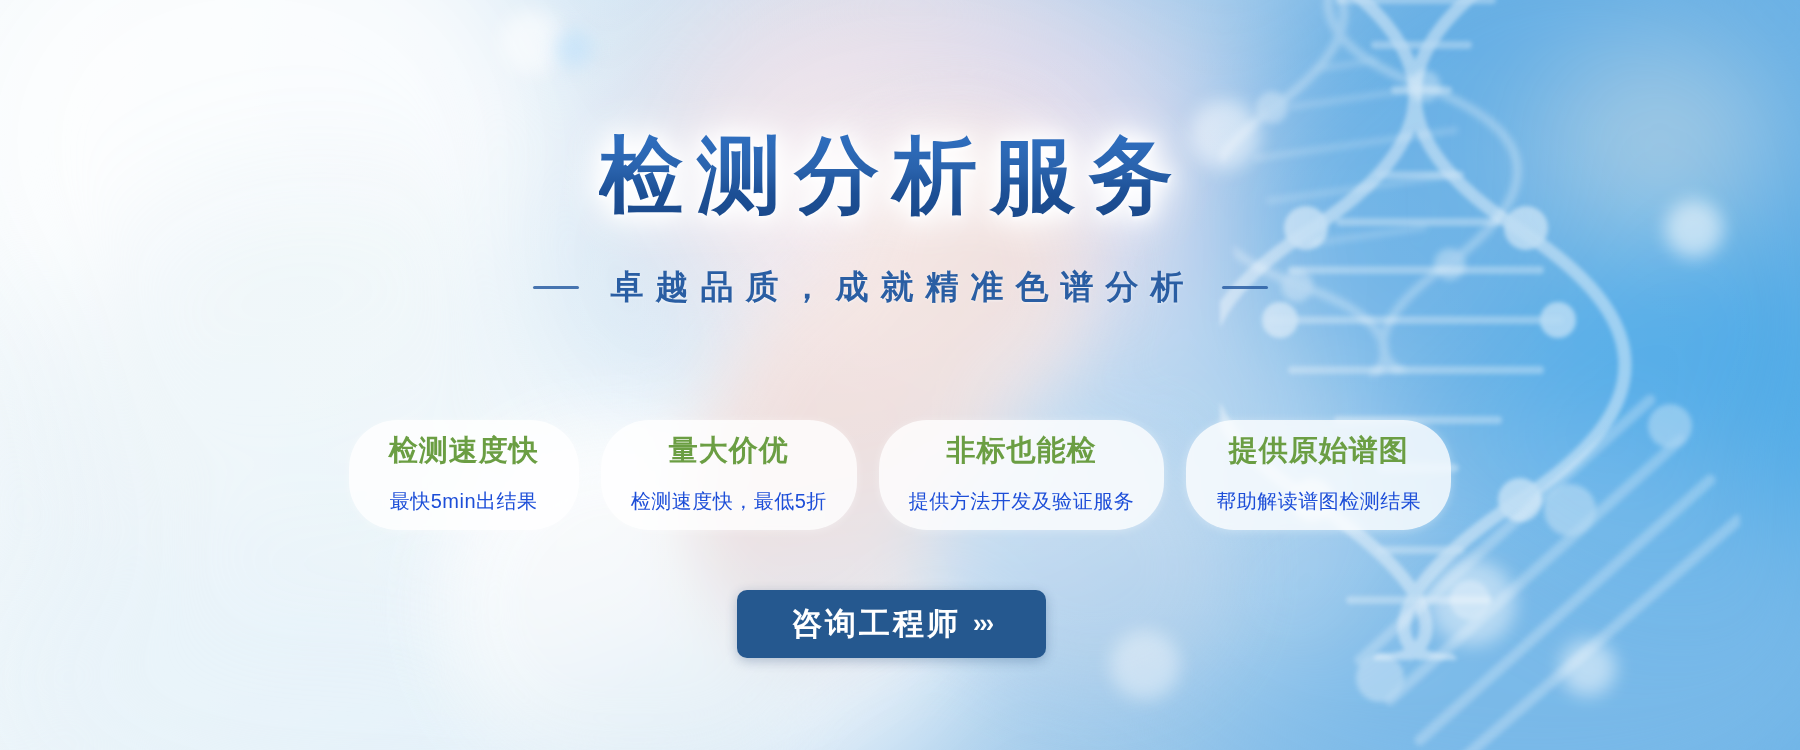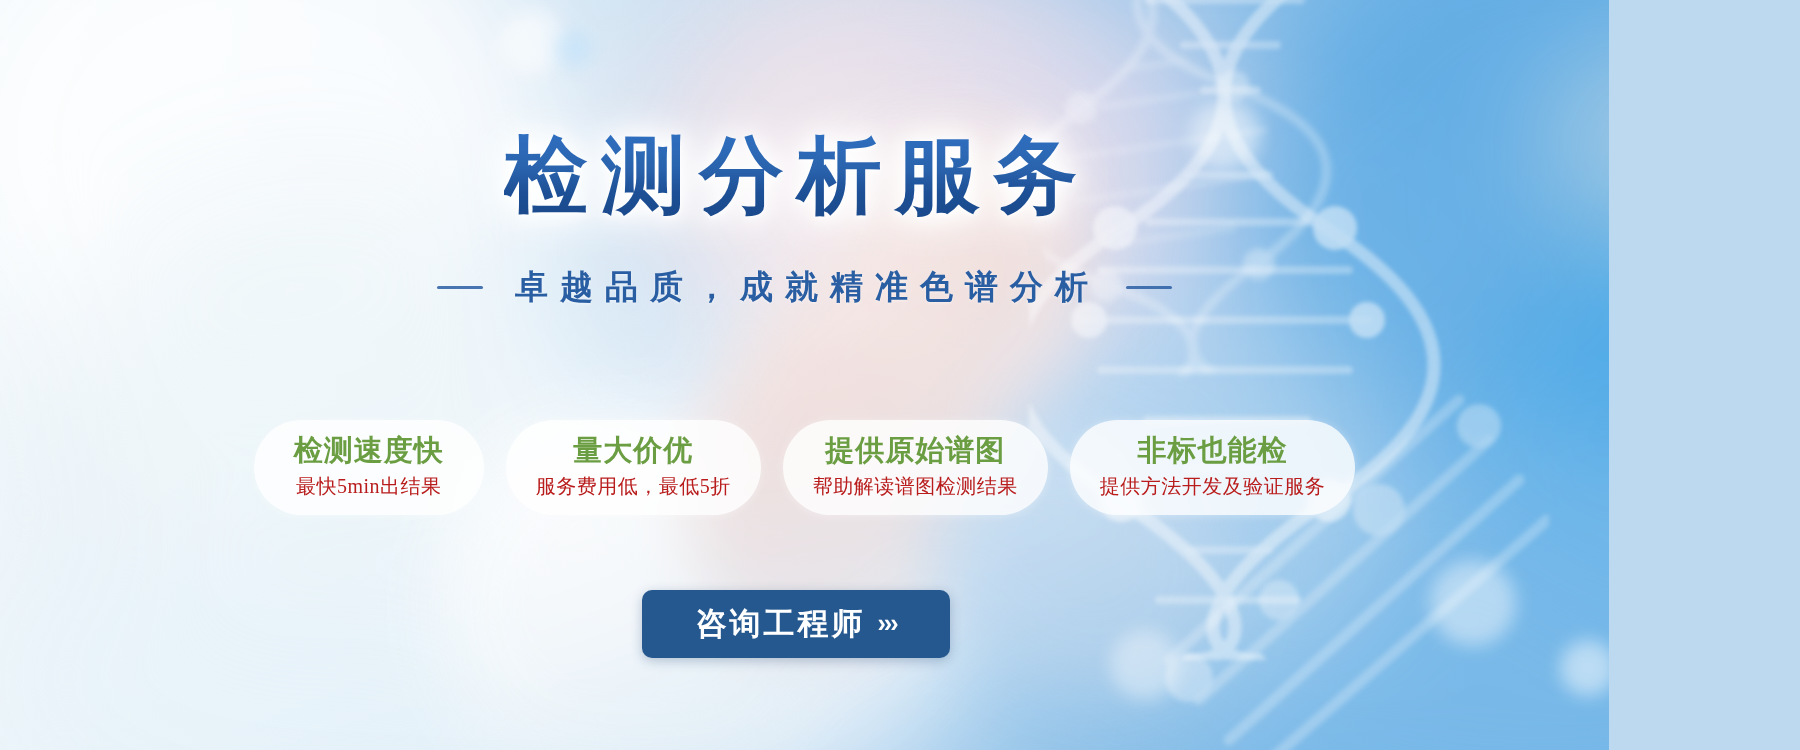--- a/index.html
+++ b/index.html
@@ -5,21 +5,21 @@
   * { margin:0; padding:0; box-sizing:border-box; }
   html,body { width:1800px; height:750px; overflow:hidden; }
   body {
     font-family:"Liberation Sans","DejaVu Sans",sans-serif;
     background:#bcd9f0;
   }
 
   
   .banner{
     position:relative;
-    width:1609px; height:750px;
+    width:1800px; height:750px;
     overflow:hidden;
     background:#9fc9ea;
   }
 
   
   .bg-layer{ position:absolute; inset:0; }
 
   
   .bg-base{
     background:
@@ -156,27 +156,26 @@
   }
   .pill-title{
     font-size:29px;
     font-weight:bold;
     color:#6b9e43;
     letter-spacing:1px;
     line-height:1.25;
     white-space:nowrap;
   }
   .pill-sub{
-    margin-top:5px;
+    margin-top:20px;
     font-size:20px;
-    color:#b91c1c;
+    color:#1d4ed8;
     letter-spacing:.5px;
     line-height:1.3;
     white-space:nowrap;
-    font-family:Liberation Serif, serif;
   }
 
   
   .cta-wrap{
     position:absolute; left:0; right:17px; top:590px;
     display:flex; justify-content:center;
   }
   .cta{
     display:inline-flex; align-items:center; justify-content:center;
     gap:12px;
@@ -321,31 +320,31 @@
 
     <div class="features">
 
       <div class="pill">
         <div class="pill-title">检测速度快</div>
         <div class="pill-sub">最快5min出结果</div>
       </div>
 
       <div class="pill">
         <div class="pill-title">量大价优</div>
-        <div class="pill-sub">服务费用低，最低5折</div>
+        <div class="pill-sub">检测速度快，最低5折</div>
+      </div>
+
+      <div class="pill">
+        <div class="pill-title">非标也能检</div>
+        <div class="pill-sub">提供方法开发及验证服务</div>
       </div>
 
       <div class="pill">
         <div class="pill-title">提供原始谱图</div>
         <div class="pill-sub">帮助解读谱图检测结果</div>
-      </div>
-
-      <div class="pill">
-        <div class="pill-title">非标也能检</div>
-        <div class="pill-sub">提供方法开发及验证服务</div>
       </div>
 
     </div>
 
     <div class="cta-wrap">
       <button class="cta">
         <span>咨询工程师</span>
         <span class="cta-arrows">›››</span>
       </button>
     </div>

